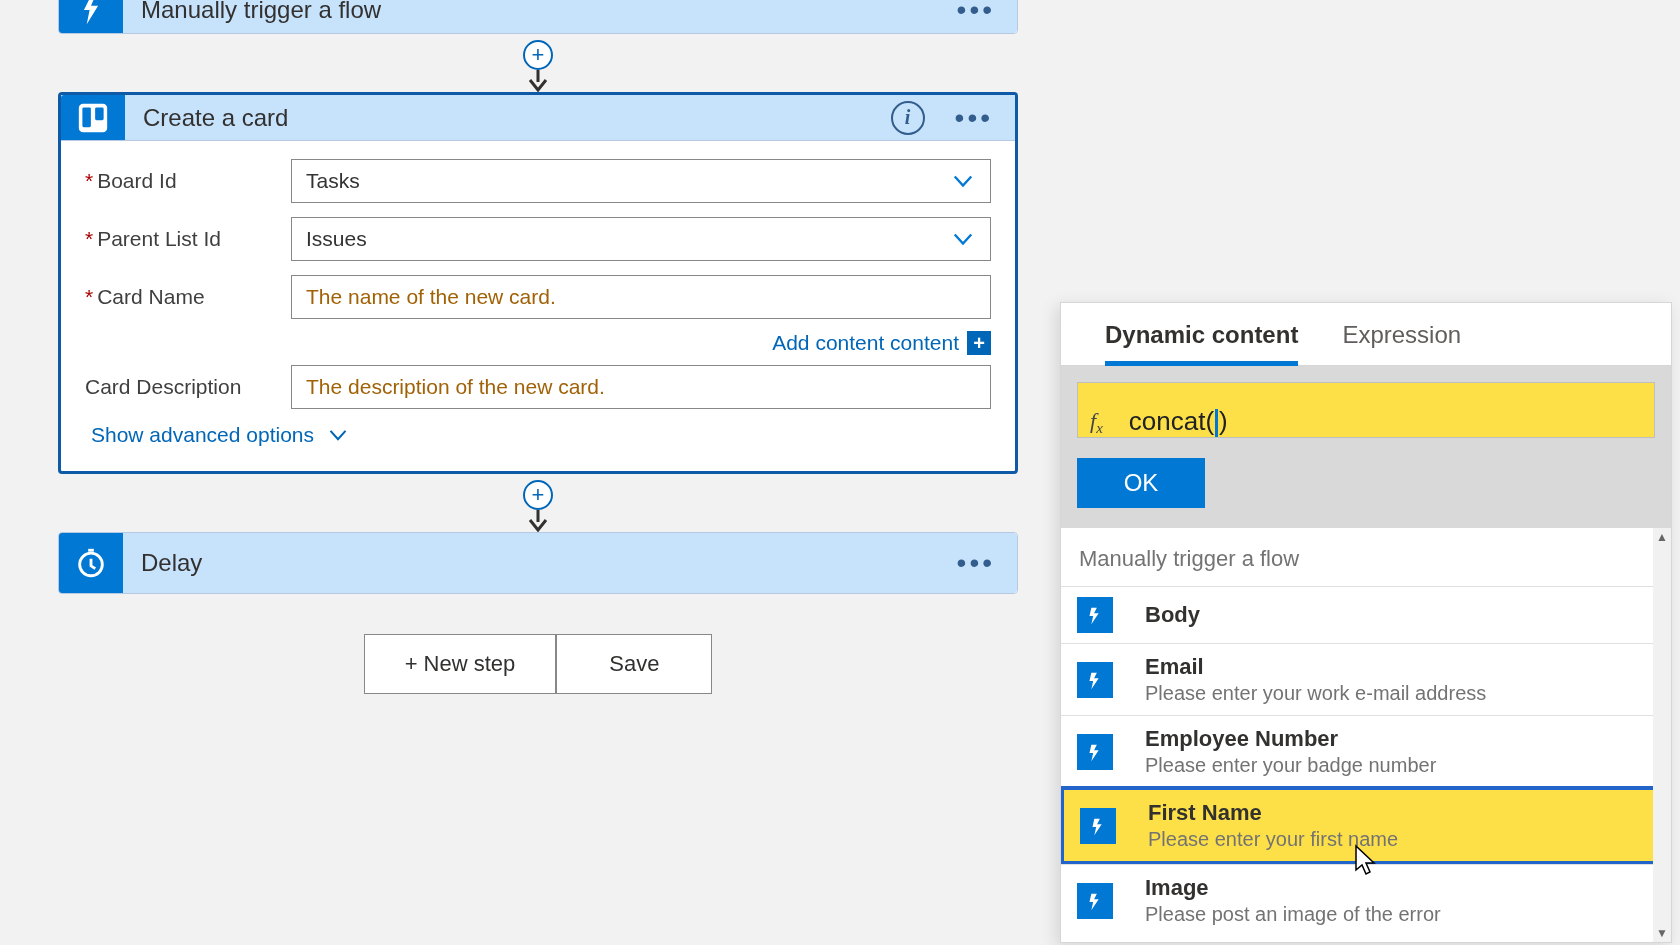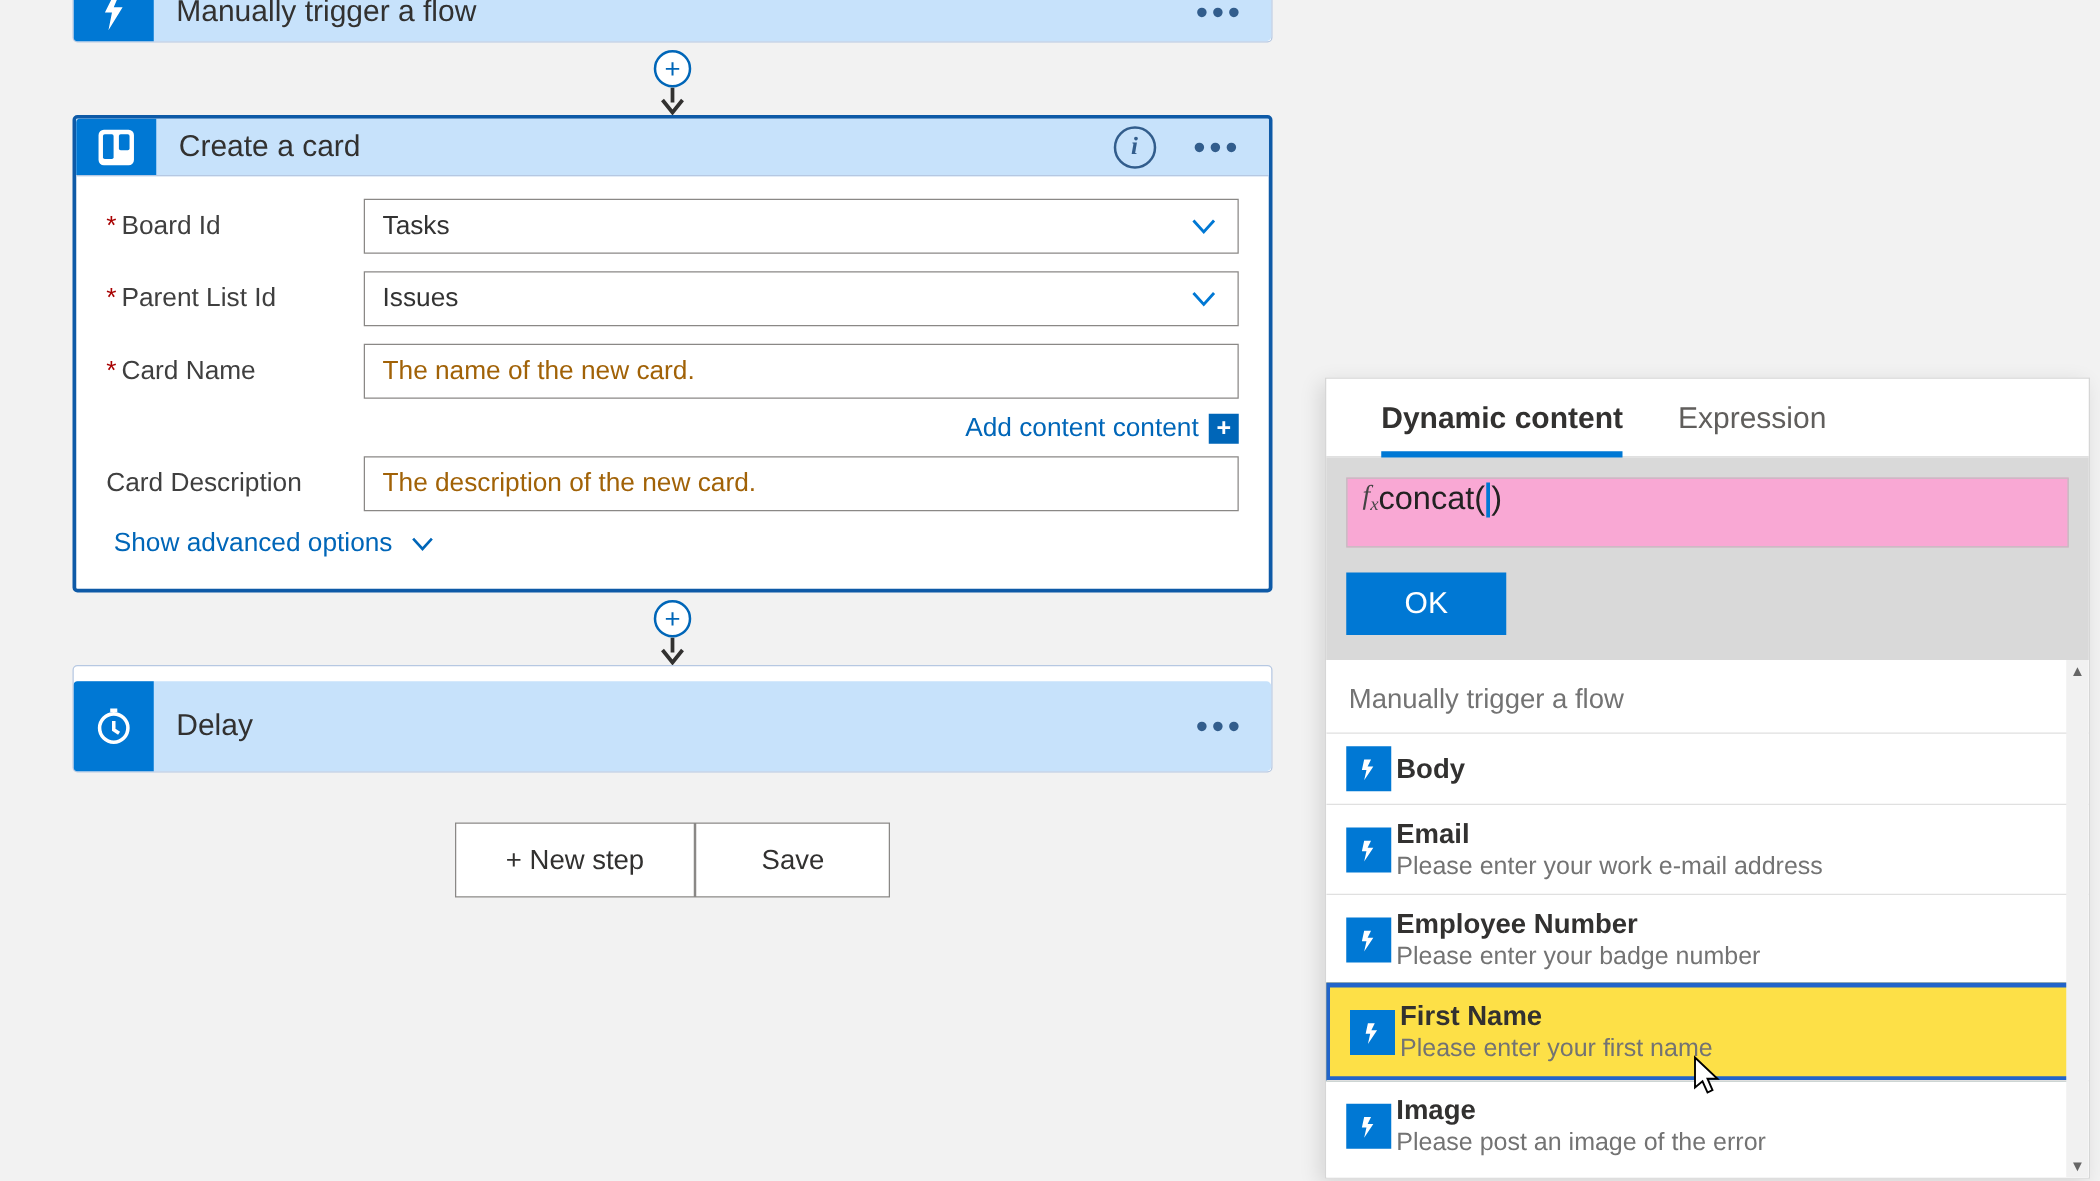--- a/index.html
+++ b/index.html
@@ -146,42 +146,43 @@
   .tab.active { color: #323130; font-weight: 600; margin-left: 24px; }
   .tab.active::after {
     content: ""; position: absolute; left: 0; right: 0; bottom: -1px;
     height: 5px; background: #0078d4;
   }
   .expr-area {
     background: #d9d9d9;
     padding: 16px 16px 20px 16px;
   }
   .expr-input {
-    background: #f9a8d4;
+    background: #fde047;
     border: 1px solid #bfbfbf;
     height: 56px;
-    display: flex; align-items: flex-start;
+    display: flex; align-items: flex-end;
     padding: 0 12px;
+    gap: 26px;
   }
   .fx { font-style: italic; font-family: Georgia, serif; font-size: 22px; color: #444; }
   .fx sub { font-size: 15px; font-style: italic; }
   .expr-text { font-size: 26px; color: #222; }
   .cursor-bar { display: inline-block; width: 3px; height: 28px; background: #0078d4; vertical-align: middle; margin: 0 1px; }
   .ok-btn {
     margin-top: 20px;
     background: #0078d4; color: #fff; font-size: 24px;
     border: none; width: 128px; height: 50px;
   }
   .list-area { background: #fff; max-height: 430px; overflow-y: auto; padding-bottom: 6px; }
   .src-header { font-size: 22px; color: #737373; padding: 18px 18px 14px 18px; }
   .dc-item {
     display: flex; align-items: center;
     padding: 10px 16px 10px 16px;
     border-top: 1px solid #e0e0e0;
-    gap: 4px;
+    gap: 32px;
     position: relative;
   }
   .dc-item:first-of-type { border-top: none; }
   .dc-icon {
     width: 36px; height: 36px; background: #0078d4;
     display: flex; align-items: center; justify-content: center;
   }
   .dc-icon svg { width: 22px; height: 22px; fill: #fff; }
   .dc-text .dc-title { font-size: 22px; color: #323130; font-weight: 600; }
   .dc-text .dc-desc { font-size: 20px; color: #737373; margin-top: 2px; }
@@ -306,21 +307,21 @@
     <div class="connector">
       <div class="add-circle">+</div>
       <div class="arrow-down">
         <svg width="24" height="22">
             <path d="M12 0 L12 12 M4 10 L12 20 L20 10" stroke="#323130" stroke-width="3" fill="none"></path>
           </svg>
       </div>
     </div>
 
     <div class="card collapsed">
-      <div class="card-header" style="height:72px;margin-top:12px;">
+      <div class="card-header" style="height:60px;">
         <div class="icon-box">
           <svg viewBox="0 0 24 24">
               <circle cx="12" cy="13" r="8" fill="none" stroke="#fff" stroke-width="2"></circle>
               <path d="M12 9v5l3 2" stroke="#fff" stroke-width="2" fill="none"></path>
               <path d="M10 3h4" stroke="#fff" stroke-width="2"></path>
             </svg>
         </div>
         <div class="card-title">Delay</div>
         <div class="hdr-actions">
           <div class="dots">•••</div>

